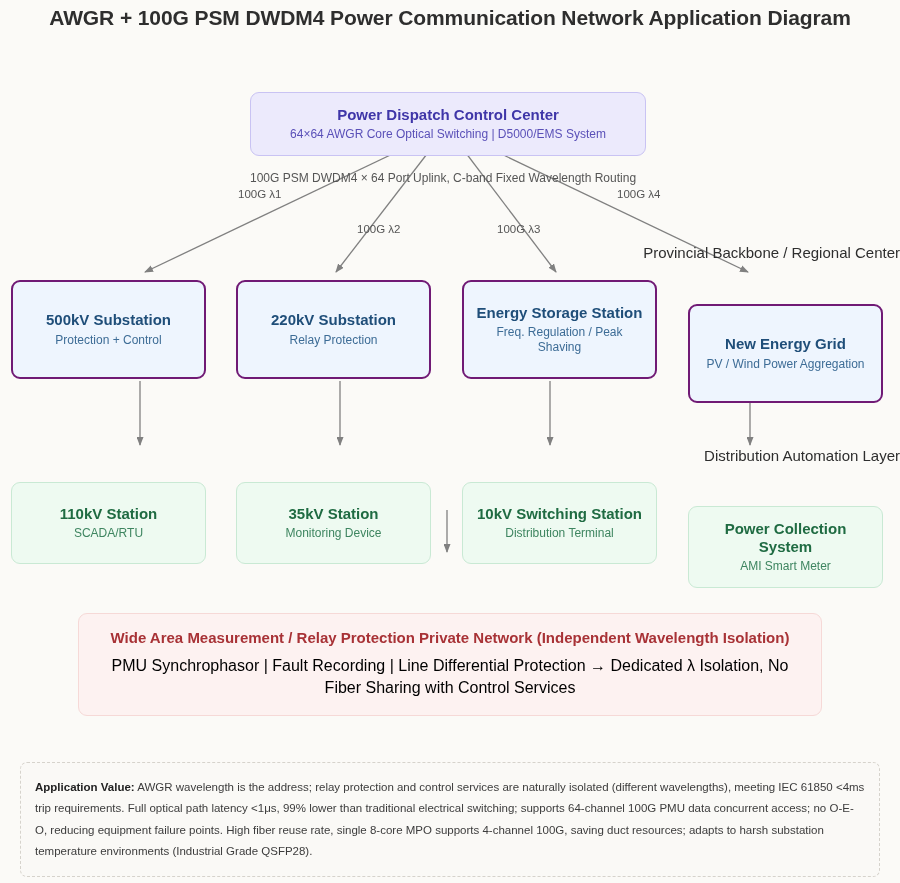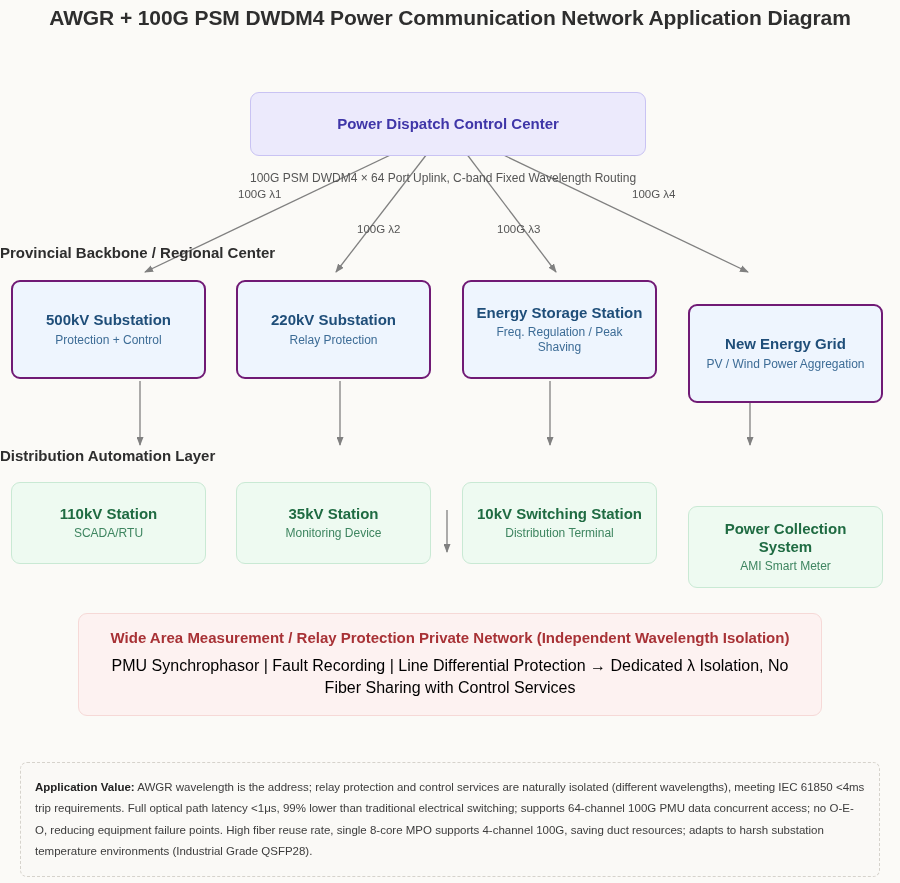--- a/index.html
+++ b/index.html
@@ -121,40 +121,40 @@
   .col1 { left: 11px; }
   .col2 { left: 236px; }
   .col3 { left: 462px; }
   .col4 { left: 688px; margin-top: 24px; }
 
   
   .tier-label {
     position: absolute;
     width: 900px;
     left: 0;
-    text-align: left;
-    font-size: 15px;
-    font-weight: bold;
+    text-align: right;
+    font-size: 15px;
+    font-weight: normal;
     color: #2e2e2e;
   }
   .tier-label-backbone { top: 244px; }
   .tier-label-distribution { top: 447px; }
 
   
   .edge-label {
     position: absolute;
     font-size: 11.5px;
     color: #555;
     white-space: nowrap;
   }
   .lbl-uplink  { left: 250px; top: 171px; font-size: 12px; }
   .lbl-l1 { left: 238px; top: 188px; }
   .lbl-l2 { left: 357px; top: 223px; }
   .lbl-l3 { left: 497px; top: 223px; }
-  .lbl-l4 { left: 632px; top: 188px; }
+  .lbl-l4 { left: 617px; top: 188px; }
 
   
   .highlight-panel {
     position: absolute;
     left: 78px;
     top: 613px;
     width: 744px;
     box-sizing: border-box;
     background: #fdf2f1;
     border: 1px solid #f6d9d7;
@@ -218,20 +218,21 @@
     <line x1="140" y1="381" x2="140" y2="445" stroke="#808080" stroke-width="1.3" marker-end="url(#arrowhead)"></line>
     <line x1="340" y1="381" x2="340" y2="445" stroke="#808080" stroke-width="1.3" marker-end="url(#arrowhead)"></line>
     <line x1="550" y1="381" x2="550" y2="445" stroke="#808080" stroke-width="1.3" marker-end="url(#arrowhead)"></line>
     <line x1="750" y1="381" x2="750" y2="445" stroke="#808080" stroke-width="1.3" marker-end="url(#arrowhead)"></line>
 
     <line x1="447" y1="510" x2="447" y2="552" stroke="#808080" stroke-width="1.3" marker-end="url(#arrowhead)"></line>
   </svg>
 
   <div class="node node-root">
     <div class="node-title">Power Dispatch Control Center</div>
+    <div class="node-sub">64×64 AWGR Core Optical Switching | D5000/EMS System</div>
   </div>
 
   <div class="edge-label lbl-uplink">100G PSM DWDM4 × 64 Port Uplink, C-band Fixed Wavelength Routing</div>
   <div class="edge-label lbl-l1">100G λ1</div>
   <div class="edge-label lbl-l2">100G λ2</div>
   <div class="edge-label lbl-l3">100G λ3</div>
   <div class="edge-label lbl-l4">100G λ4</div>
 
   <div class="tier-label tier-label-backbone">Provincial Backbone / Regional Center</div>
 

